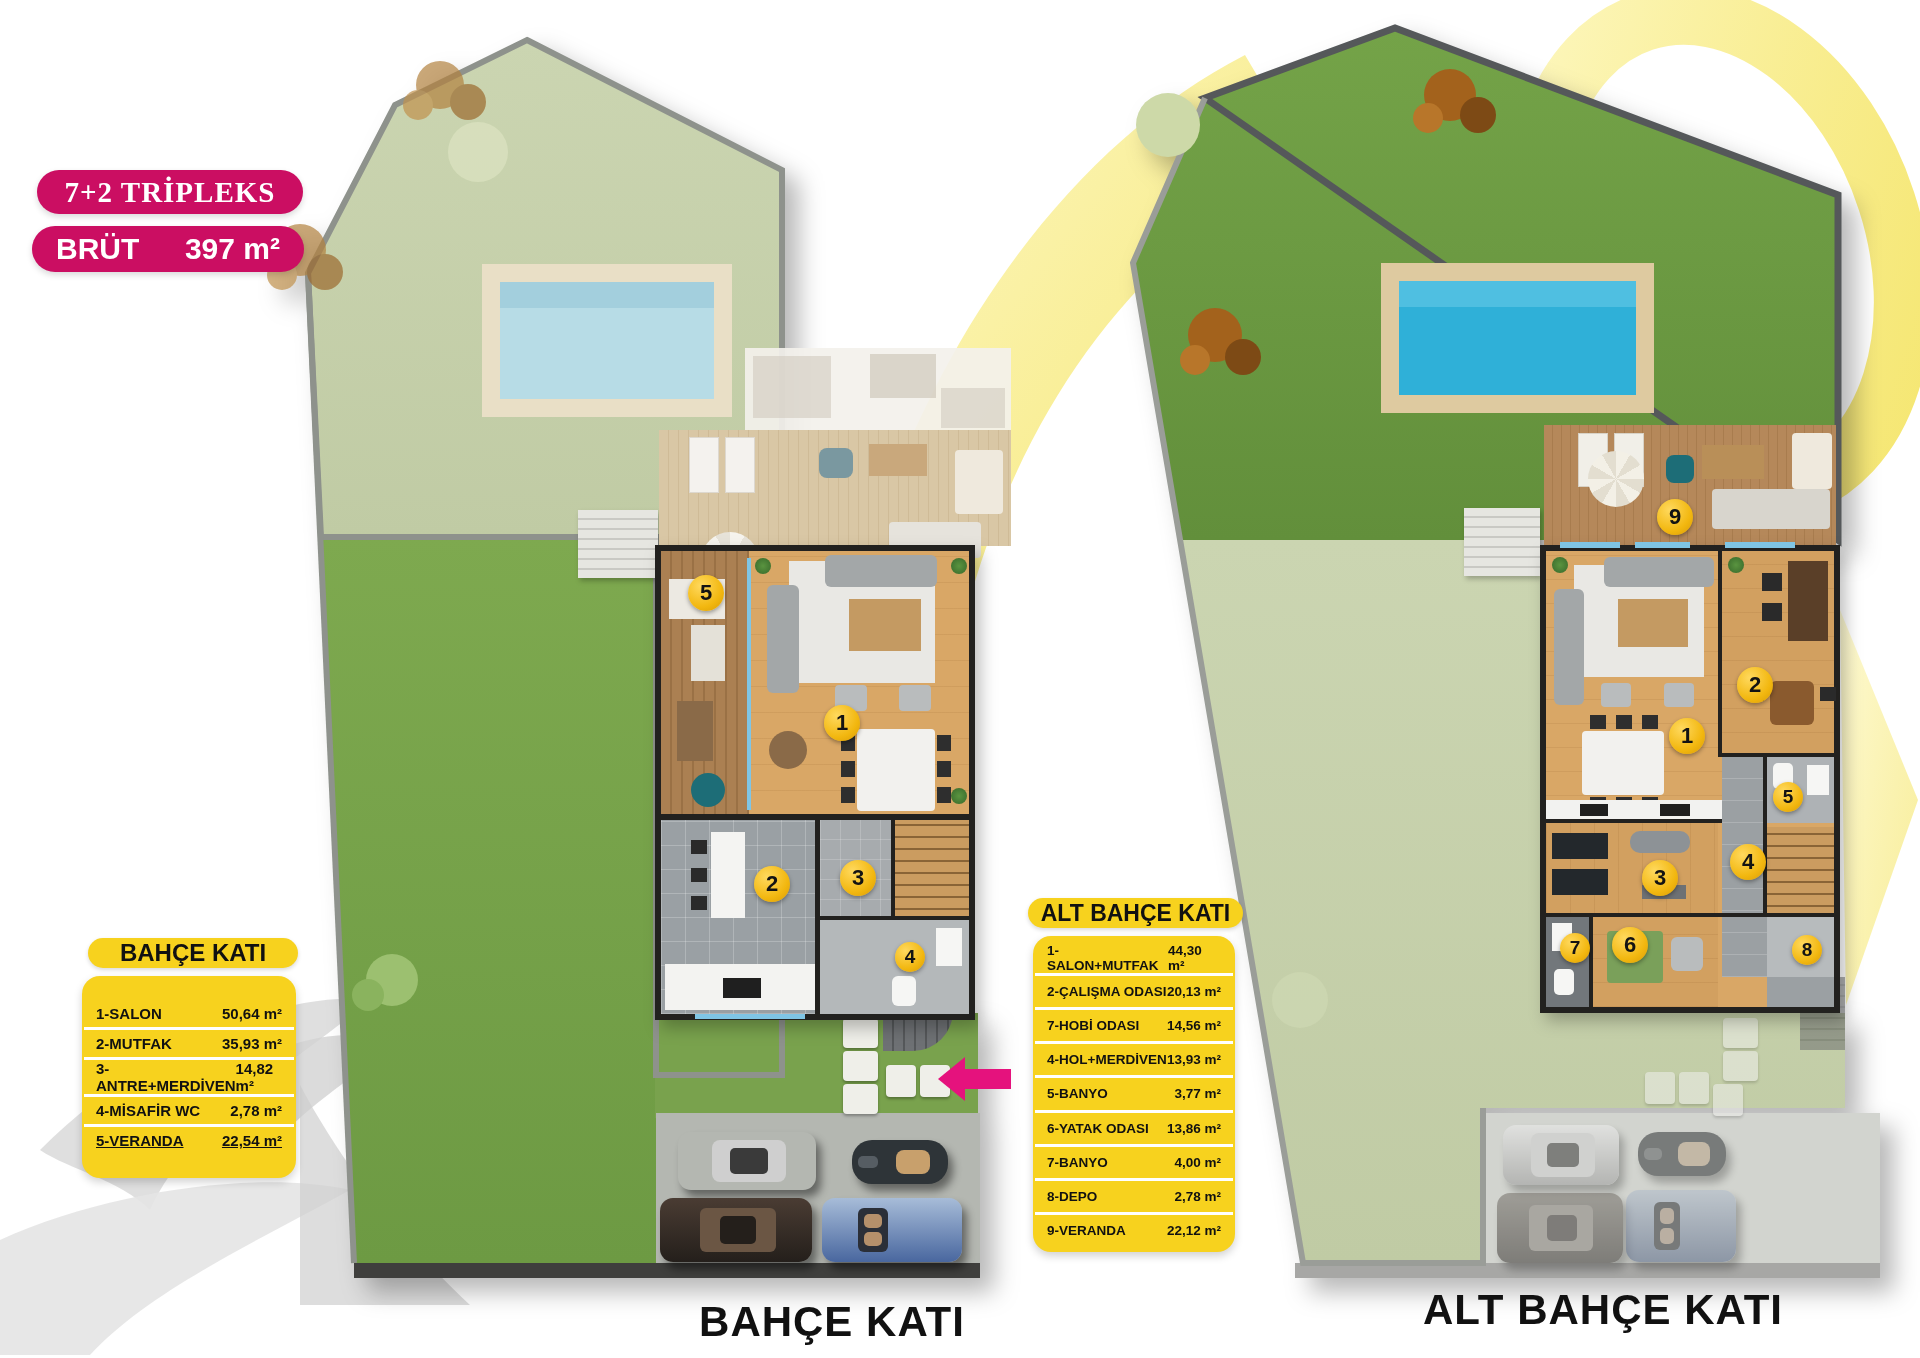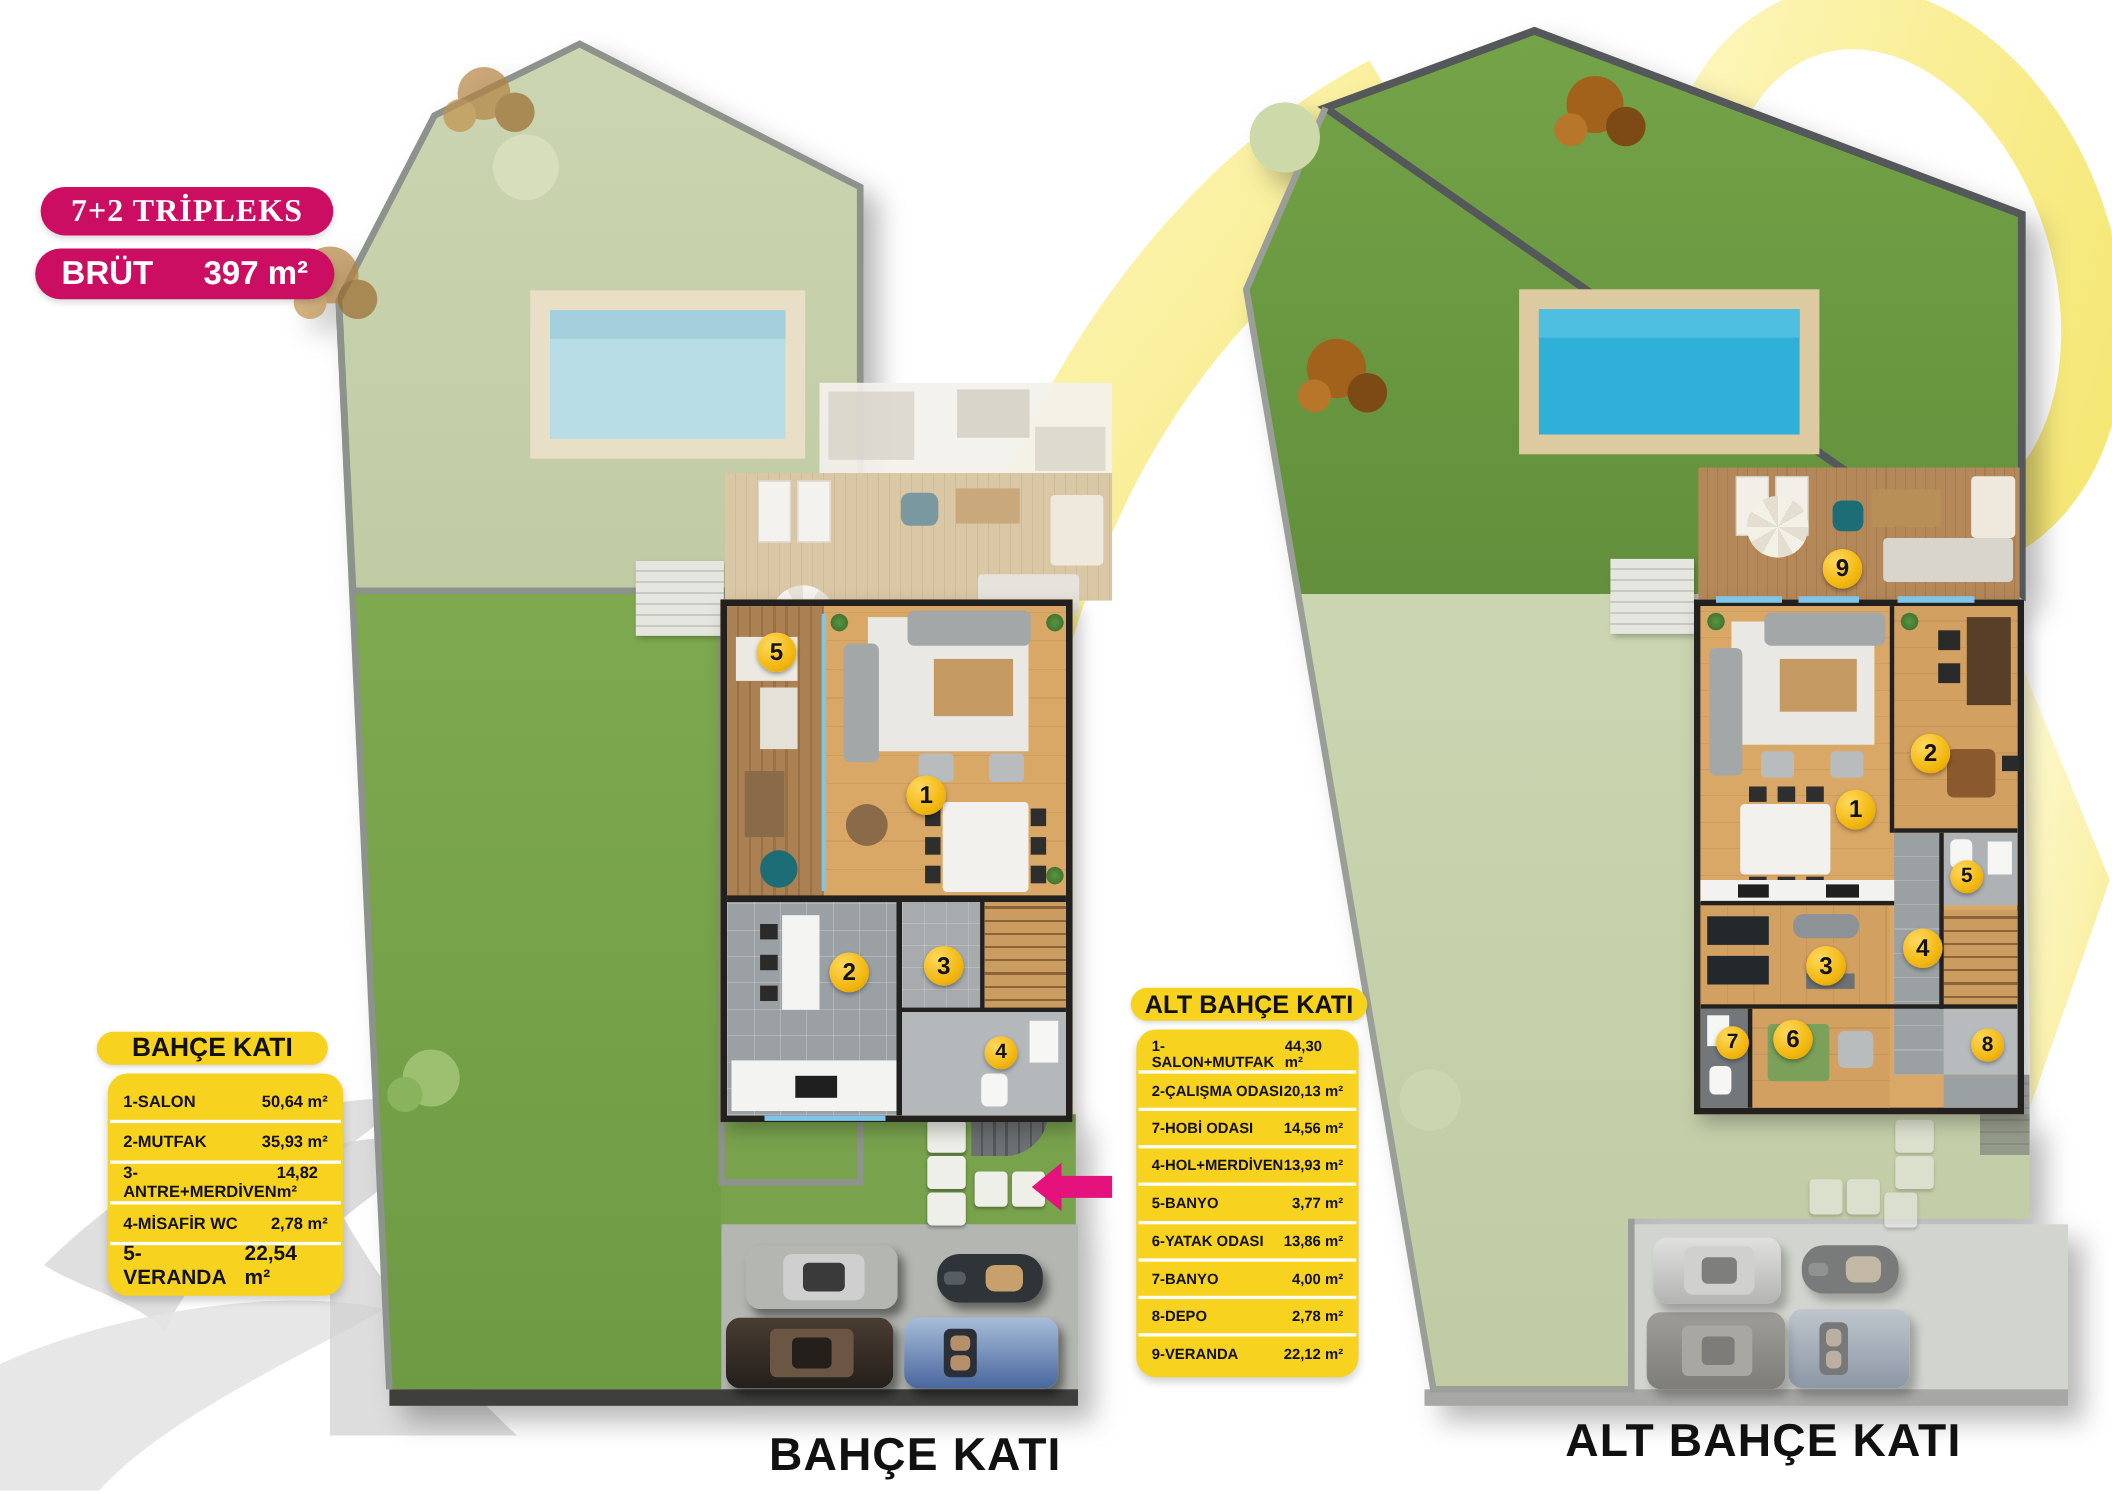--- a/index.html
+++ b/index.html
@@ -377,38 +377,38 @@
     <span>7+2 TRİPLEKS</span>
   </div>
   <div class="pill split" style="left:32px;top:226px;width:272px;height:46px;font-size:30px;">
     <span>BRÜT</span>
     <span>397 m²</span>
   </div>
 
   <div class="legend-title" style="left:88px;top:938px;width:210px;height:30px;font-size:24px;">
     <span>BAHÇE KATI</span>
   </div>
-  <div class="legend-box" style="left:98px;top:976px;width:214px;height:202px;padding:8px 2px;">
+  <div class="legend-box" style="left:82px;top:976px;width:214px;height:202px;padding:24px 2px;">
     <div class="legend-row lrow" style="height:38px;font-size:15px;">
       <span>1-SALON</span>
       <span>50,64 m²</span>
     </div>
     <div class="legend-row lrow" style="height:38px;font-size:15px;">
       <span>2-MUTFAK</span>
       <span>35,93 m²</span>
     </div>
     <div class="legend-row lrow" style="height:38px;font-size:15px;">
       <span>3-ANTRE+MERDİVEN</span>
       <span>14,82 m²</span>
     </div>
     <div class="legend-row lrow" style="height:38px;font-size:15px;">
       <span>4-MİSAFİR WC</span>
       <span>2,78 m²</span>
     </div>
-    <div class="legend-row lrow" style="height:38px;font-size:19px;">
+    <div class="legend-row lrow" style="height:38px;font-size:15px;text-decoration:underline;">
       <span>5-VERANDA</span>
       <span>22,54 m²</span>
     </div>
   </div>
 
   <div class="legend-title" style="left:1028px;top:898px;width:215px;height:30px;font-size:23px;">
     <span>ALT BAHÇE KATI</span>
   </div>
   <div class="legend-box" style="left:1033px;top:936px;width:202px;height:316px;padding:6px 2px;">
     <div class="legend-row lrow" style="height:33px;font-size:13.5px;">

